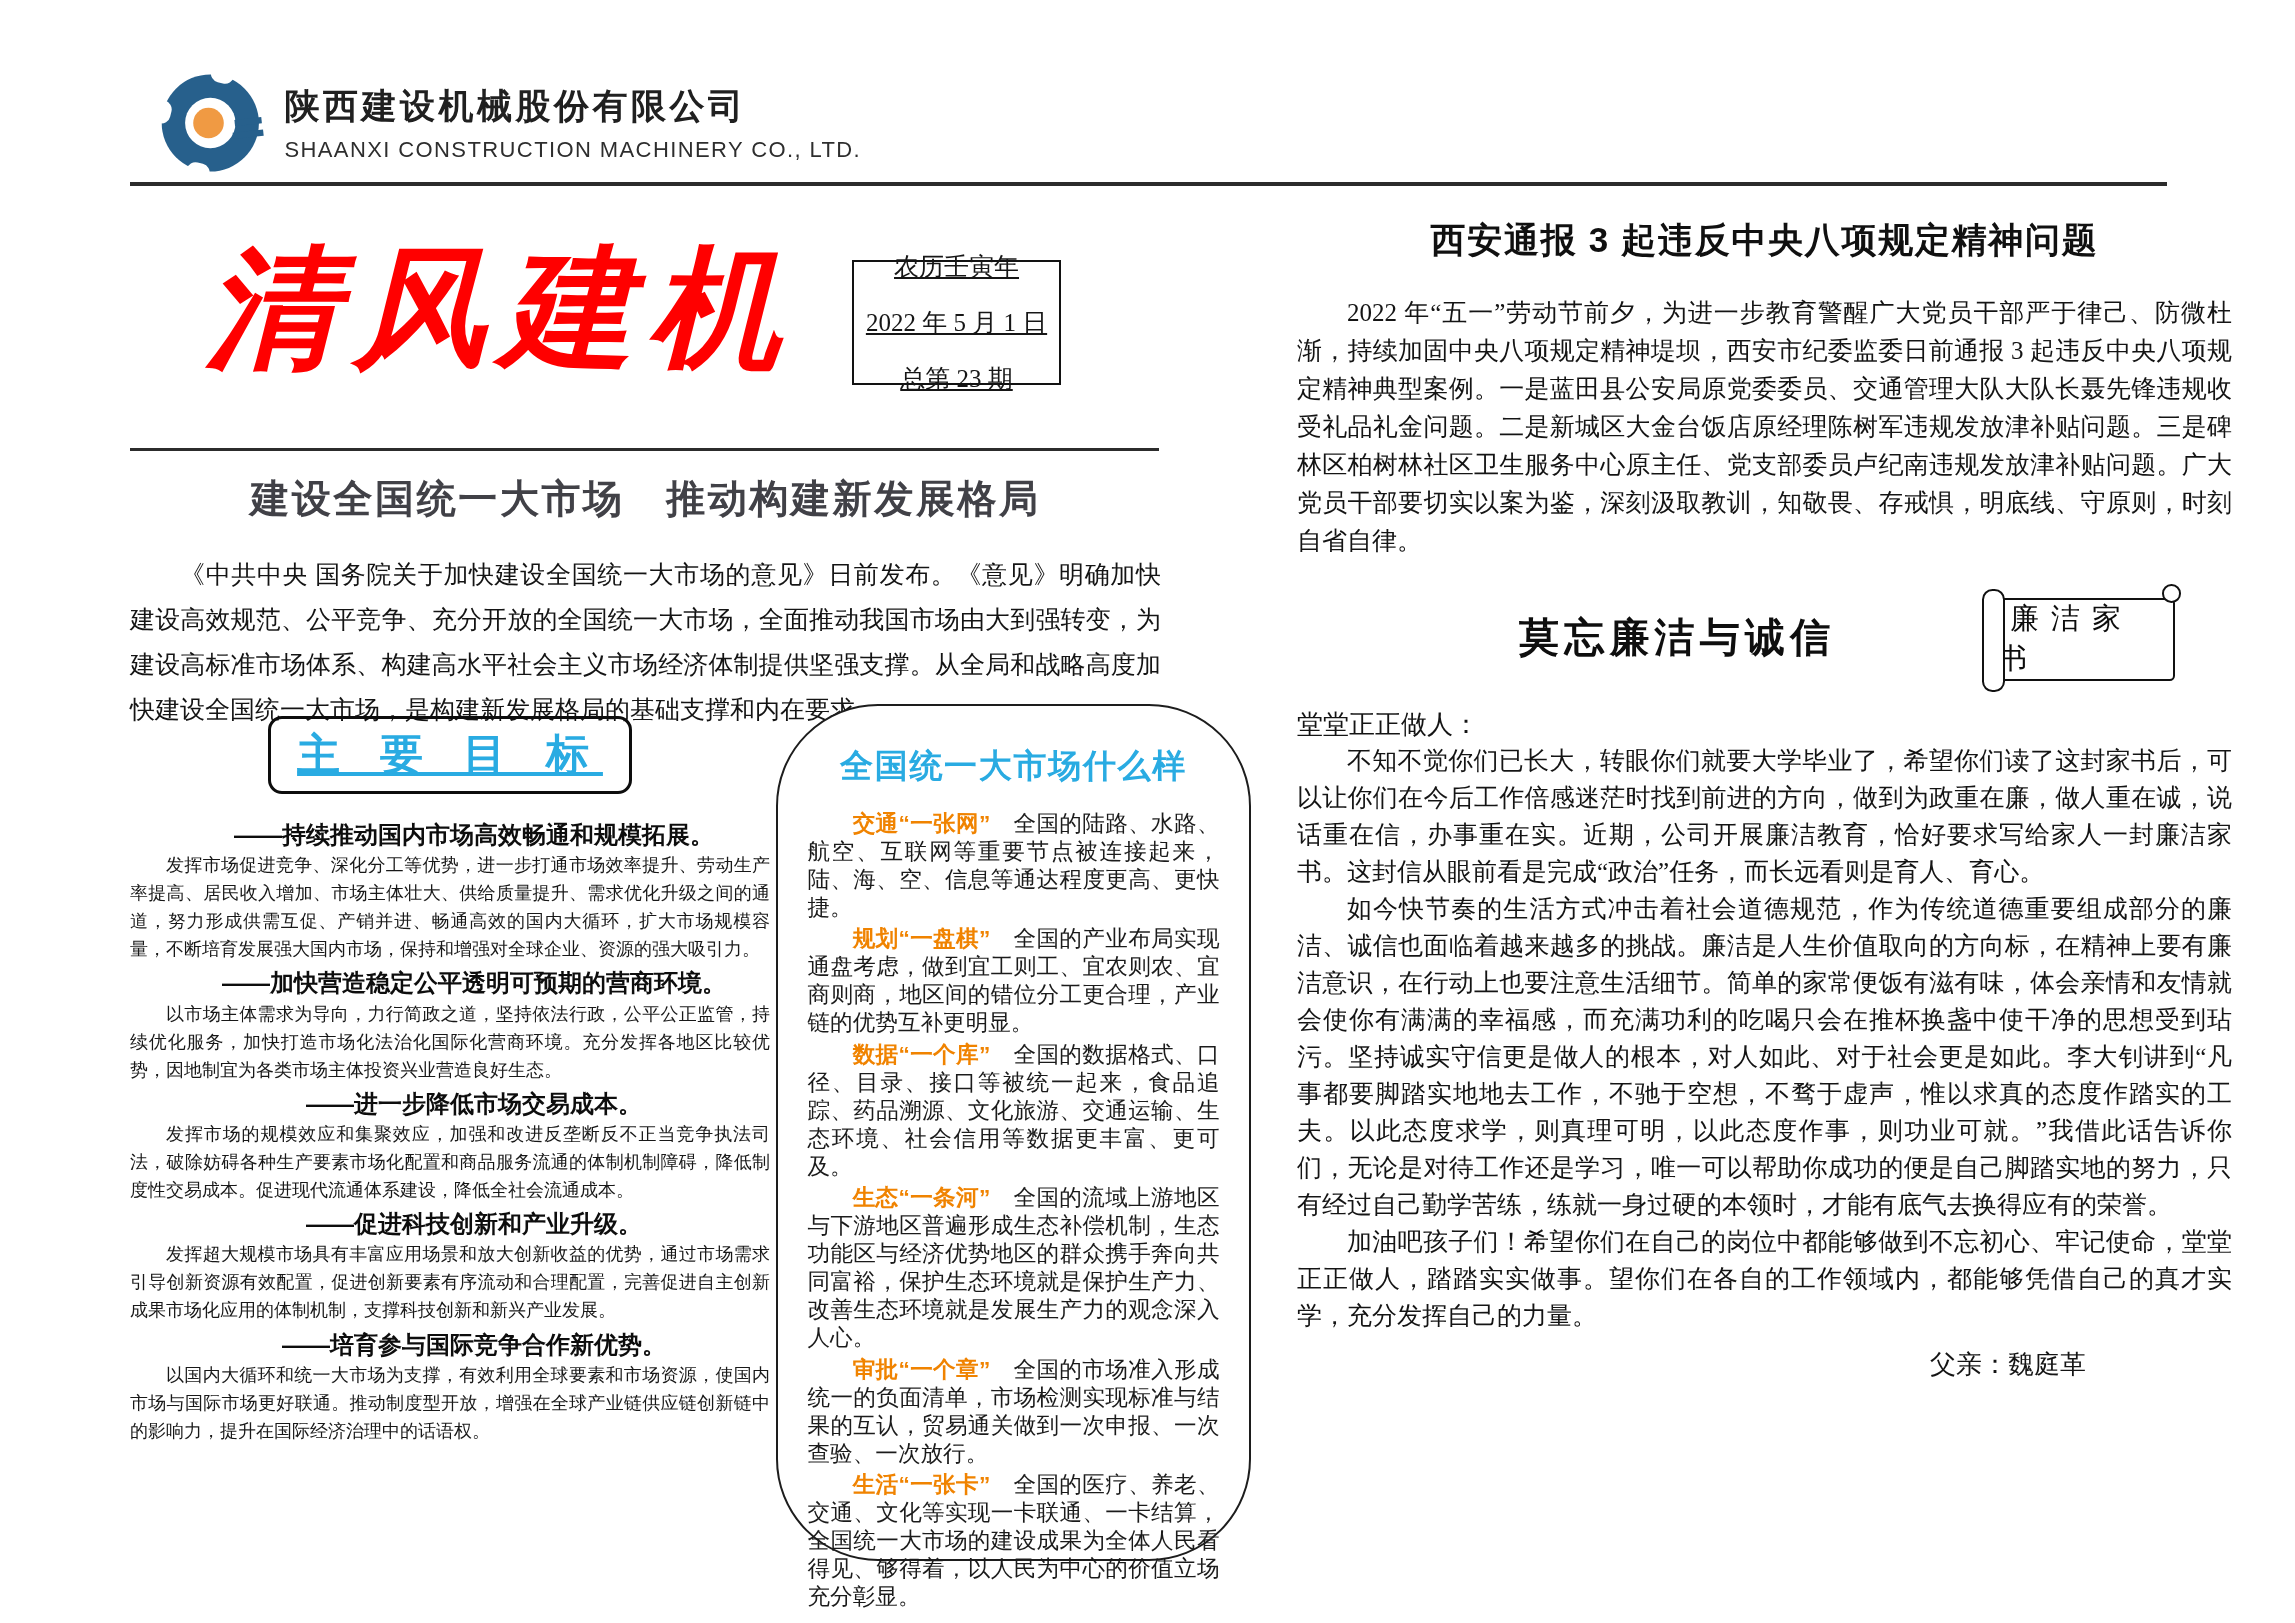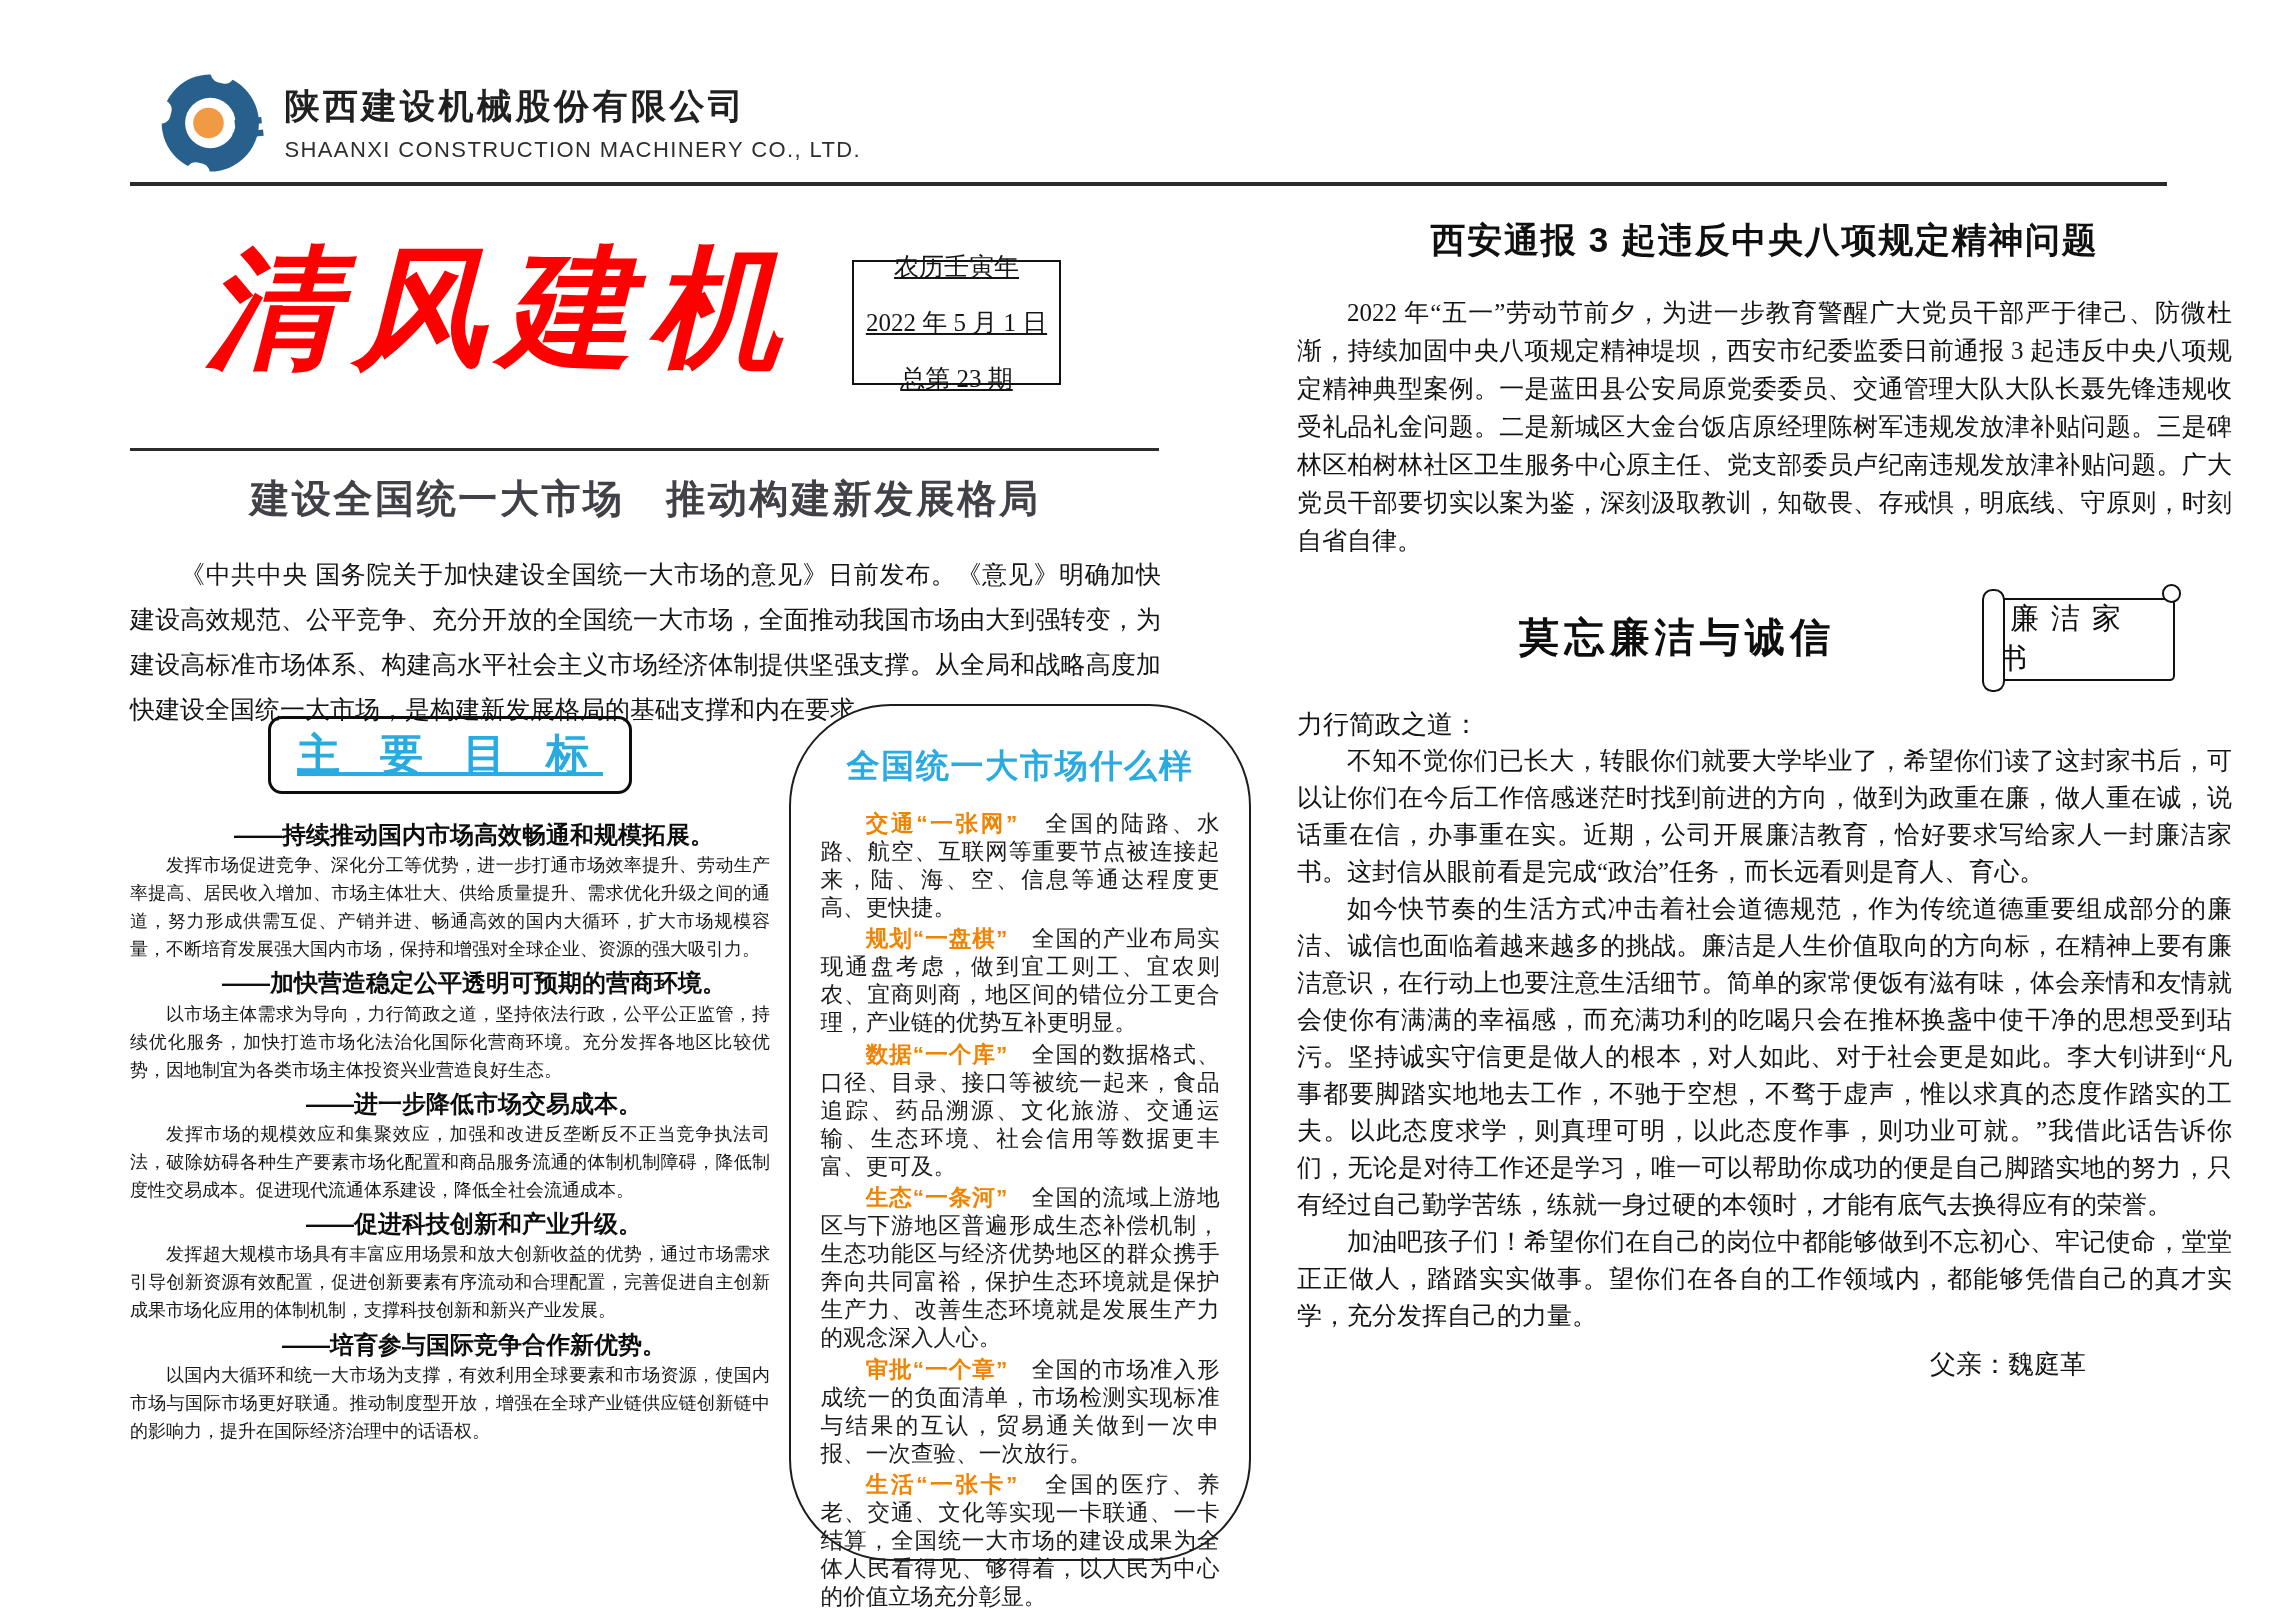--- a/index.html
+++ b/index.html
@@ -32,21 +32,21 @@
 
   .left-lower{position:absolute;left:130px;top:704px;width:1121px;display:flex;}
   .narrow{width:640px;flex:0 0 auto;}
   .goals-badge-wrap{text-align:center;margin:12px 0 26px 0;}
   .goals-badge{display:inline-block;border:3.5px solid #0d0d0d;border-radius:14px;padding:7px 26px;
                color:#29abe2;font-weight:bold;font-size:43px;letter-spacing:14px;text-decoration:underline;}
   .sec-h{margin:5.2px 0 1.7px 0;font-size:24px;font-weight:bold;color:#0d0d0d;text-indent:2em;line-height:29.5px;}
   .sec-p{margin:0;font-size:18px;line-height:28px;text-align:justify;text-indent:2em;color:#181818;}
 
   
-  .bubble{margin-left:19px;width:475px;height:857px;box-sizing:border-box;border:2.6px solid #1d1d1d;
+  .bubble{margin-left:6px;width:475px;height:857px;box-sizing:border-box;border:2.6px solid #1d1d1d;
           border-radius:102px;padding:36px 29.5px 26px 29.5px;background:#fff;}
   .bubble-title{margin:1.7px 0 21px 0;text-align:center;color:#29abe2;font-weight:bold;font-size:33px;
                 letter-spacing:1.7px;}
   .bubble-item{margin:0 0 3.5px 0;font-size:22.6px;line-height:28px;text-align:justify;text-indent:2em;color:#1b1b1b;}
   .bubble-label{color:#f08300;font-weight:bold;font-family:"Liberation Sans","DejaVu Sans",sans-serif;}
 
   
   .right-col{position:absolute;left:1297px;top:217px;width:935px;}
   .right-headline{margin:0;font-size:35px;font-weight:bold;text-align:center;color:#101010;letter-spacing:1.7px;}
   .right-body{margin:29.5px 0 0 0;font-size:25px;line-height:38px;text-align:justify;text-indent:2em;color:#141414;}
@@ -147,21 +147,21 @@
       <h2 class="letter-headline sans">莫忘廉洁与诚信</h2>
       <div class="scroll-badge">
         <div class="scroll-body">
           <span class="scroll-text">廉洁家书</span>
         </div>
         <div class="scroll-roll"></div>
         <div class="scroll-curl"></div>
       </div>
     </div>
 
-    <p class="salutation">力行简政之道：</p>
+    <p class="salutation">堂堂正正做人：</p>
     <p class="letter-p">不知不觉你们已长大，转眼你们就要大学毕业了，希望你们读了这封家书后，可以让你们在今后工作倍感迷茫时找到前进的方向，做到为政重在廉，做人重在诚，说话重在信，办事重在实。近期，公司开展廉洁教育，恰好要求写给家人一封廉洁家书。这封信从眼前看是完成“政治”任务，而长远看则是育人、育心。</p>
     <p class="letter-p">如今快节奏的生活方式冲击着社会道德规范，作为传统道德重要组成部分的廉洁、诚信也面临着越来越多的挑战。廉洁是人生价值取向的方向标，在精神上要有廉洁意识，在行动上也要注意生活细节。简单的家常便饭有滋有味，体会亲情和友情就会使你有满满的幸福感，而充满功利的吃喝只会在推杯换盏中使干净的思想受到玷污。坚持诚实守信更是做人的根本，对人如此、对于社会更是如此。李大钊讲到“凡事都要脚踏实地地去工作，不驰于空想，不骛于虚声，惟以求真的态度作踏实的工夫。以此态度求学，则真理可明，以此态度作事，则功业可就。”我借此话告诉你们，无论是对待工作还是学习，唯一可以帮助你成功的便是自己脚踏实地的努力，只有经过自己勤学苦练，练就一身过硬的本领时，才能有底气去换得应有的荣誉。</p>
     <p class="letter-p">加油吧孩子们！希望你们在自己的岗位中都能够做到不忘初心、牢记使命，堂堂正正做人，踏踏实实做事。望你们在各自的工作领域内，都能够凭借自己的真才实学，充分发挥自己的力量。</p>
 
     <p class="sig-name">父亲：魏庭革</p>
 
   </div>
 
 </div>
 

